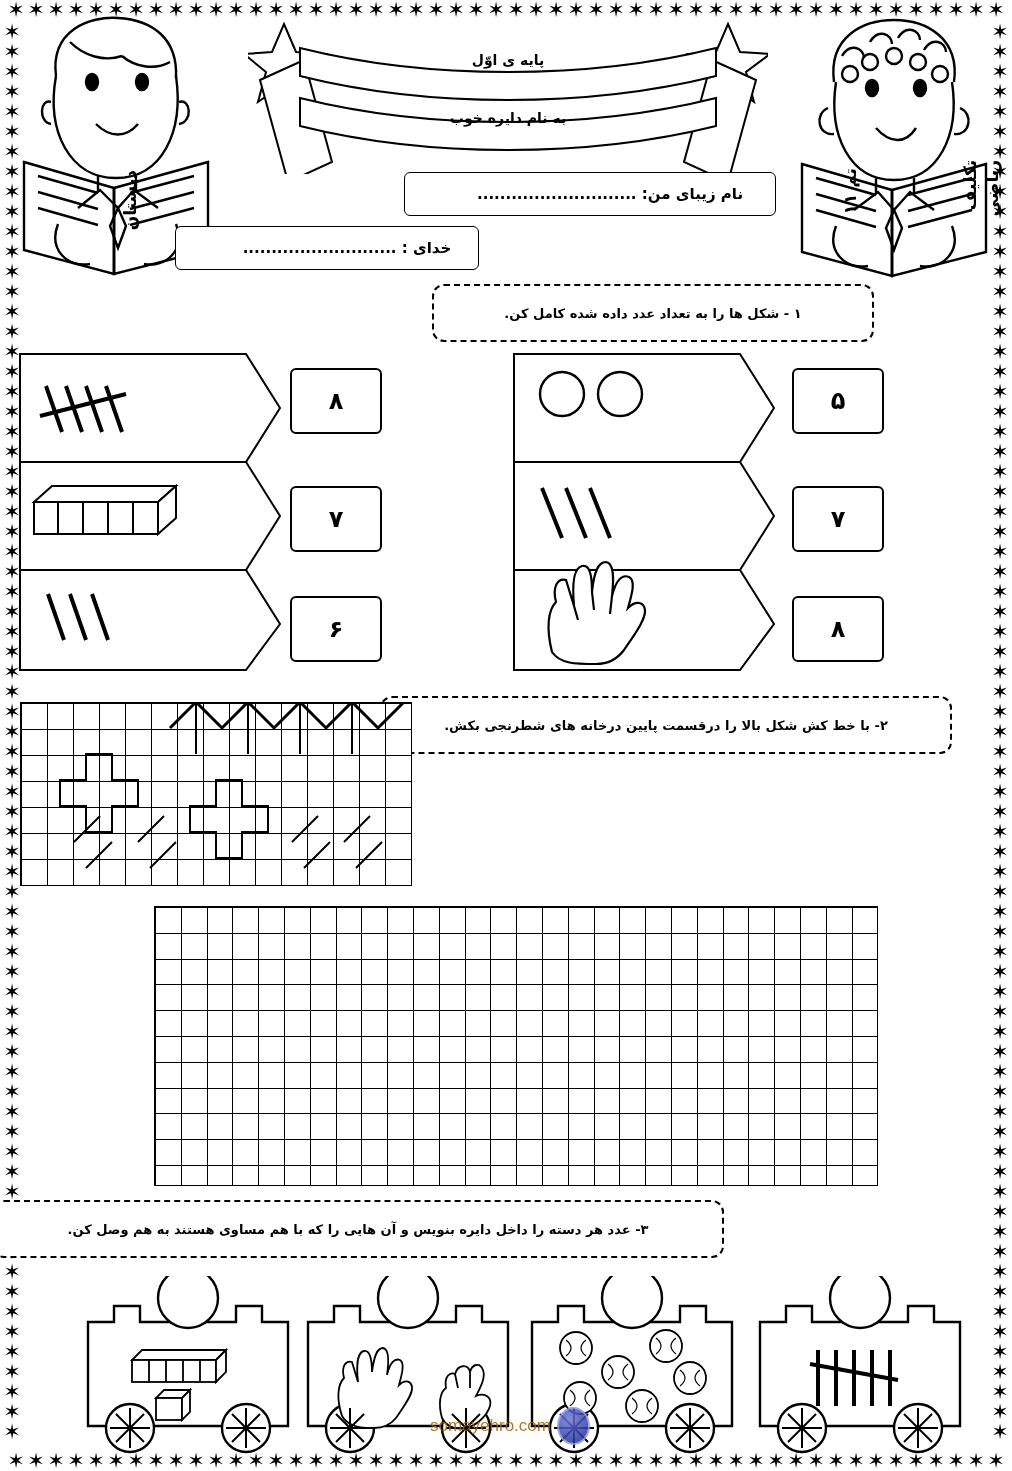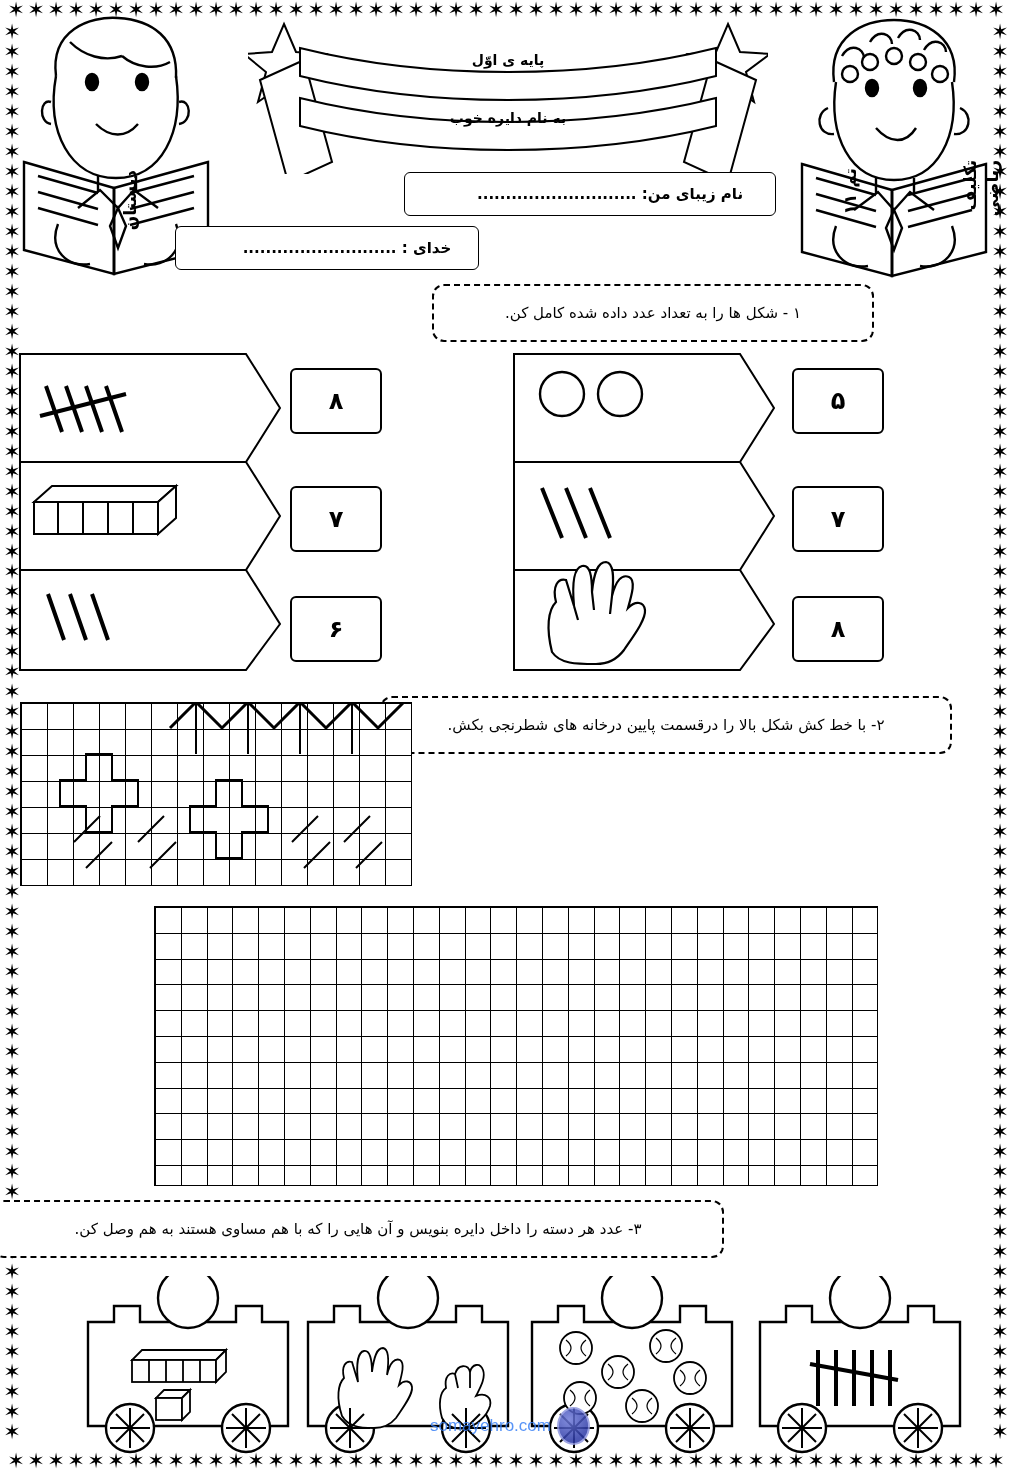--- a/index.html
+++ b/index.html
@@ -59,21 +59,21 @@
     display:flex;align-items:center;justify-content:center;
     font-size:15px;font-weight:bold;direction:rtl;padding-left:40px;
   }
   .field-name{right:236px;top:172px;width:330px;height:42px;}
   .field-date{right:533px;top:226px;width:262px;height:42px;}
 
   
   .qbox{
     position:absolute;border:2px dashed #000;border-radius:12px;background:#fff;
     display:flex;align-items:center;justify-content:center;
-    font-size:15px;font-weight:normal;direction:rtl;text-align:center;padding:0 14px;
+    font-size:13px;font-weight:bold;direction:rtl;text-align:center;padding:0 14px;
   }
   .q1{right:138px;top:284px;width:410px;height:54px;}
   .q2{right:60px;top:696px;width:540px;height:54px;}
   .q3{right:288px;top:1200px;width:700px;height:54px;}
 
   
   .arrow-grp{position:absolute;}
   .numbox{
     position:absolute;border:2px solid #000;background:#fff;
     display:flex;align-items:center;justify-content:center;
@@ -88,21 +88,21 @@
     repeating-linear-gradient(to bottom,#000 0 1px,transparent 1px var(--ch));
     background-color:#fff;
   }
 
   
   .train{position:absolute;}
 
   .wm{
     position:absolute;left:430px;top:1404px;width:160px;height:44px;
     display:flex;align-items:center;gap:6px;
-    font-size:17px;color:#3b82f6;font-family:"Liberation Sans",sans-serif;
+    font-size:17px;color:#a16207;font-family:"Liberation Sans",sans-serif;
     opacity:.85;
   }
   .wm .globe{width:34px;height:34px;border-radius:50%;
     background:radial-gradient(circle at 35% 30%,#6e7ad8,#2d3aa6 70%);
     border:2px solid #8f97e0;}
 </style>
 </head>
 <body>
 
 <div class="page">

